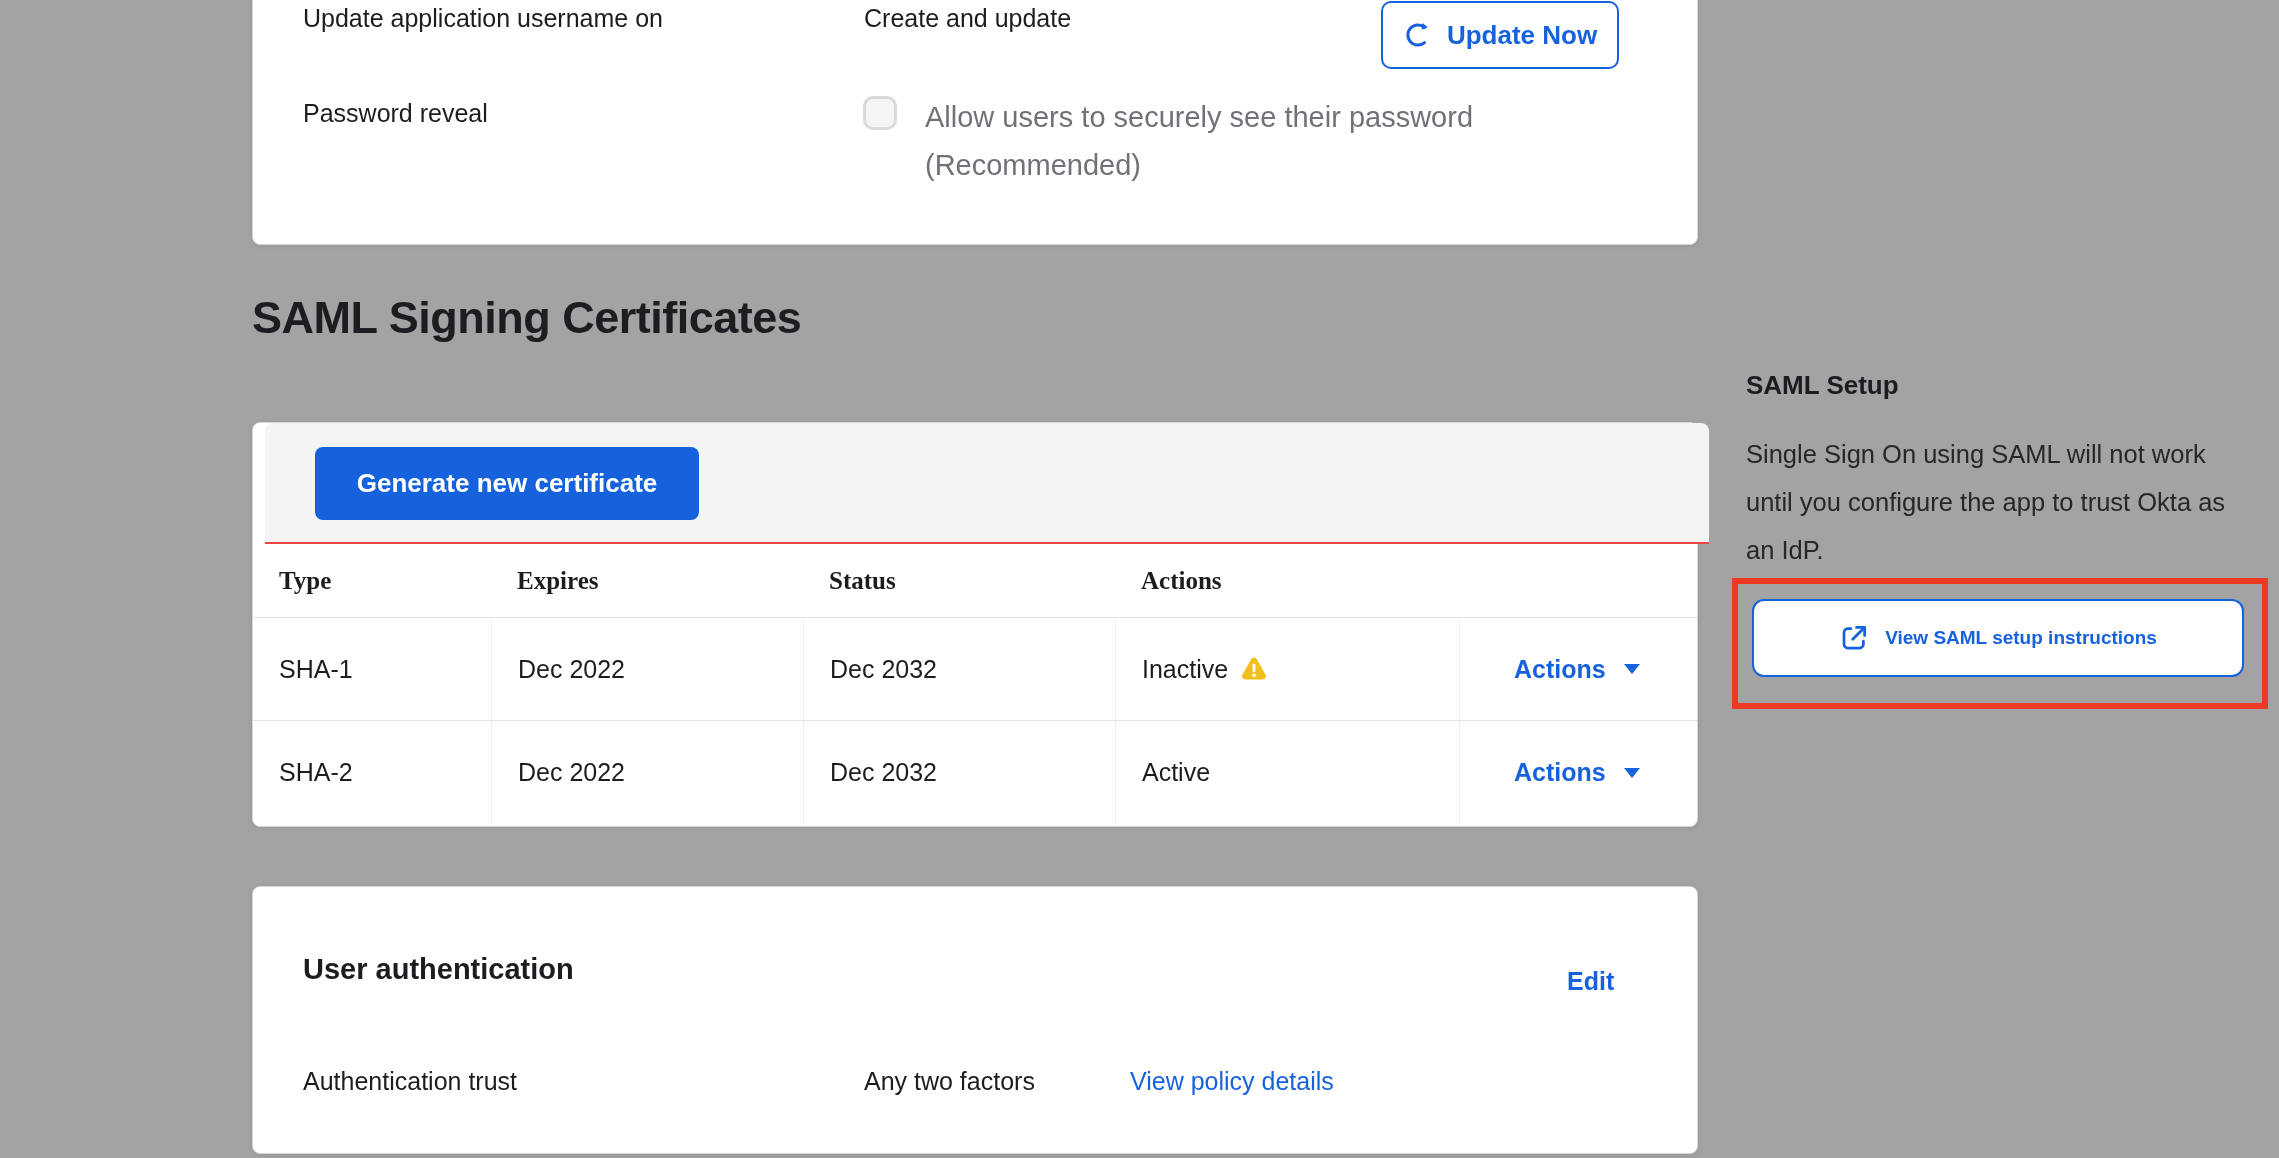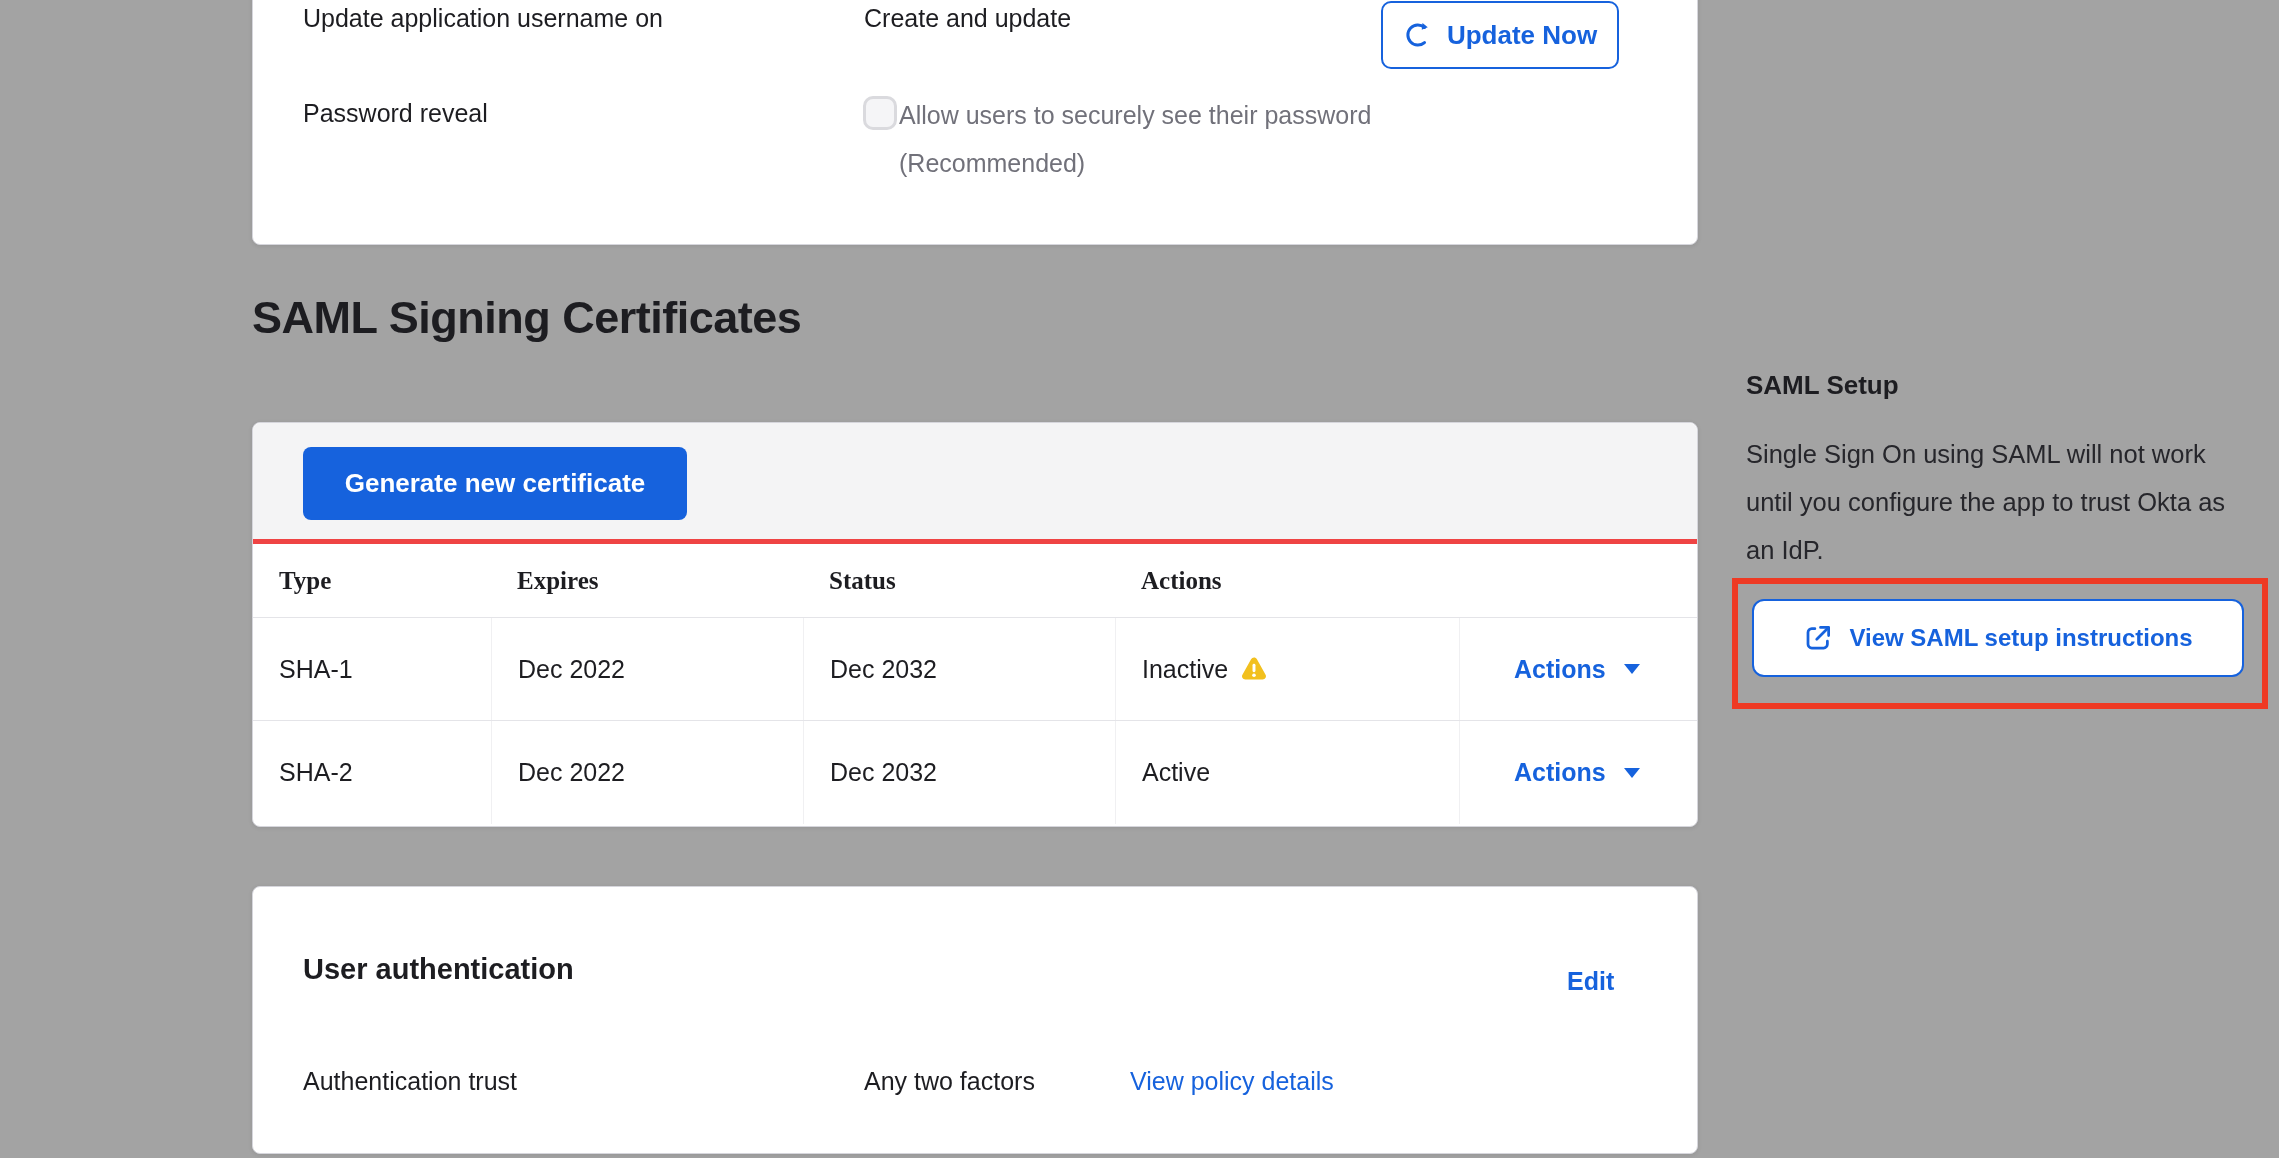--- a/index.html
+++ b/index.html
@@ -22,33 +22,33 @@
     position:absolute; left:1128px; top:60px; width:238px; height:68px;
     border:2px solid #1662dd; border-radius:10px; background:#fff;
     display:flex; align-items:center; justify-content:center; gap:14px;
     color:#1662dd; font-size:26px; font-weight:700; cursor:pointer;
   }
 
   .checkbox {
     position:absolute; left:610px; top:155px; width:34px; height:34px;
     background:#f5f5f7; border:3px solid #dadade; border-radius:10px;
   }
-  .cb-text { position:absolute; left:646px; font-size:25px; color:#71717a; }
+  .cb-text { position:absolute; left:672px; font-size:29px; color:#71717a; }
 
   
   .h1 {
     position:absolute; left:252px; top:292px;
     font-size:45px; font-weight:700; letter-spacing:-0.5px; color:#1d1d21;
   }
 
   
   .cert-card { left:252px; top:422px; width:1446px; height:405px; }
   .cert-gray {
-    position:absolute; left:0; top:0; width:100%; height:121px;
-    background:#f4f4f5; border-bottom:5px solid #ef4444; border-radius:8px 8px 0 0;
+    position:absolute; left:12px; top:0; width:100%; height:121px;
+    background:#f4f4f5; border-bottom:2px solid #ef4444; border-radius:8px 8px 0 0;
   }
   .generate-btn {
     position:absolute; left:50px; top:24px; width:384px; height:73px;
     background:#1662dd; border:none; border-radius:8px;
     color:#fff; font-size:26px; font-weight:700; cursor:pointer;
     font-family:"Liberation Sans", sans-serif;
   }
   .tbl { position:absolute; left:0; top:122px; width:100%; }
   .tbl-row { display:grid; grid-template-columns:238px 312px 312px 344px auto; align-items:center; }
   .tbl-head { height:73px; border-bottom:1px solid #e4e4e8; }
@@ -69,21 +69,21 @@
     font-size:25.5px; line-height:48px; color:#26262b;
   }
   .red-box {
     position:absolute; left:1732px; top:578px; width:536px; height:131px;
     border:6px solid #ee3a24;
   }
   .saml-btn {
     position:absolute; left:1752px; top:599px; width:492px; height:78px;
     background:#fff; border:2px solid #1662dd; border-radius:12px;
     display:flex; align-items:center; justify-content:center; gap:16px;
-    color:#1662dd; font-size:24px; font-weight:700; cursor:pointer;
+    color:#1662dd; font-size:19px; font-weight:700; cursor:pointer;
   }
 
   
   .auth-card { left:252px; top:886px; width:1446px; height:268px; }
   .auth-title { position:absolute; left:50px; top:66px; font-size:29px; font-weight:700; }
   .edit-link { position:absolute; left:1314px; top:80px; font-size:25px; font-weight:700; color:#1662dd; cursor:pointer; }
   .auth-row-label { position:absolute; left:50px; top:180px; font-size:25px; }
   .auth-row-value { position:absolute; left:611px; top:180px; font-size:25px; }
   .policy-link { position:absolute; left:877px; top:180px; font-size:25px; color:#1662dd; cursor:pointer; }
 

